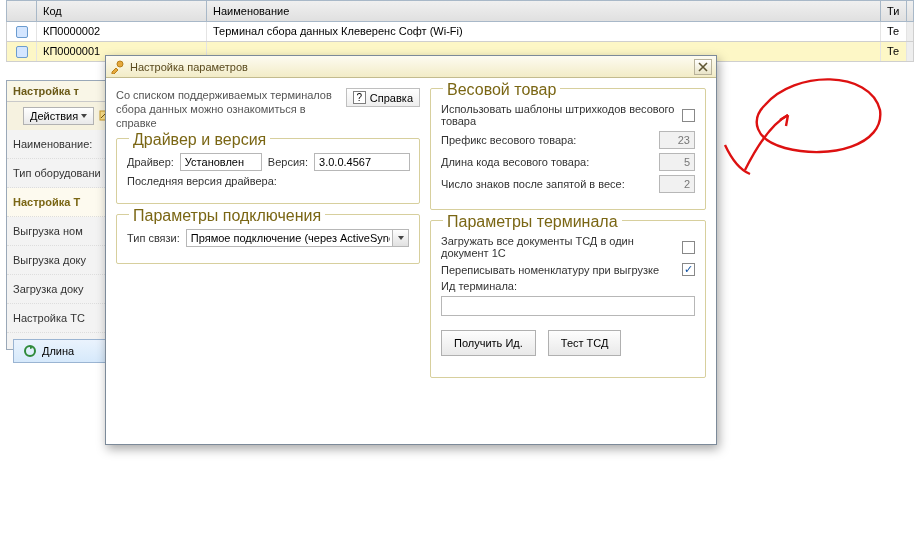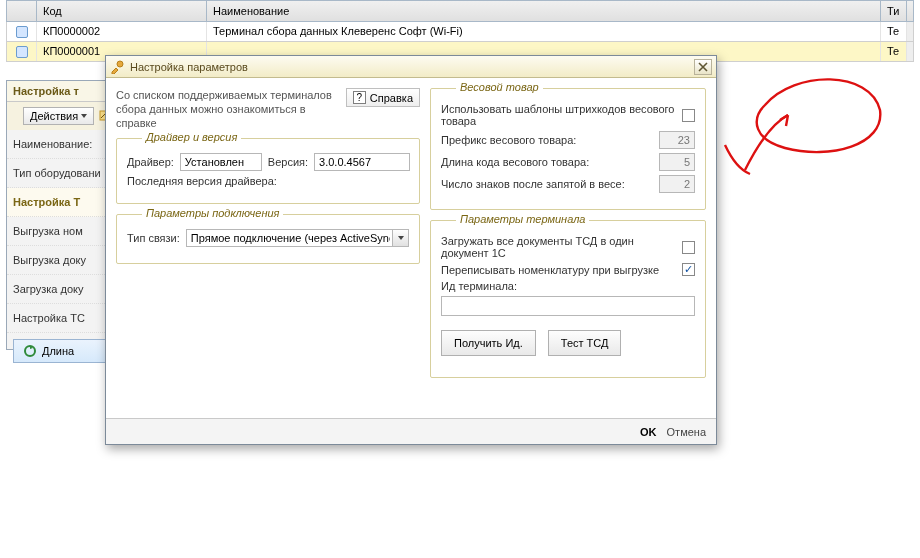--- a/index.html
+++ b/index.html
@@ -88,21 +88,21 @@
 
 .toprow { display:flex; align-items:flex-start; gap:8px; margin-bottom:8px;}
 .toprow .msg { flex:1; color:#555; line-height:14px; }
 .help-btn { border:1px solid #bfbfbf; padding:2px 6px; background:linear-gradient(#fff,#eee); display:flex; align-items:center; gap:4px;}
 .qmark{ display:inline-block; width:13px; height:13px; border:1px solid #7e7e7e; text-align:center; line-height:12px; font-size:10px; background:#fff;}
 
 .group {
   border:1px solid #d7cf9d; border-radius:2px; padding:10px 10px 12px 10px; margin-bottom:10px; position:relative;
 }
 .group > legend, .group > .legend {
-  position:absolute; top:-8px; left:25px; background:#fff; padding:0 4px; color:#7a6614; font-size:11px;font-style:italic;
+  position:absolute; top:-8px; left:12px; background:#fff; padding:0 4px; color:#7a6614; font-size:16px;
 }
 .frow { display:flex; align-items:center; gap:6px; margin:4px 0; }
 .frow label { color:#333; }
 .inp { border:1px solid #b7b7b7; background:#fff; height:18px; padding:1px 4px; font:inherit;}
 .inp.ro { background:#f1f1f1; color:#777; text-align:right;}
 .sel-wrap{ position:relative; flex:1; }
 .sel-wrap .inp{ width:100%; padding-right:18px; }
 .sel-wrap .dd { position:absolute; right:1px; top:1px; bottom:1px; width:16px; background:linear-gradient(#fefefe,#e1e1e1); border-left:1px solid #b7b7b7; display:flex; align-items:center; justify-content:center;}
 .chk { width:13px; height:13px; border:1px solid #888; background:#fff; display:inline-flex; align-items:center; justify-content:center; flex:none;}
 .chk.checked::after { content:"✓"; font-size:11px; line-height:11px; color:#1050a0;}
@@ -266,24 +266,20 @@
             </div>
           <div class="frow" style="margin-top:14px; gap:12px;">
             <button class="btn"><span>Получить Ид.</span></button>
             <button class="btn"><span>Тест ТСД</span></button>
           </div>
         </div>
       </div>
     </div>
   </div>
 
-  <div class="btmbar">
-    <span class="ok">OK</span>
-    <span class="cancel">Отмена</span>
-  </div>
 </div>
 
 <svg class="scribble" style="left:720px; top:60px;" width="180" height="130">
   <path d="M45 45 C 75 10, 150 10, 160 50 C 165 85, 110 100, 65 88 C 35 80, 30 60, 45 45 Z" fill="none" stroke="#d11" stroke-width="2.4"></path>
   <path d="M25 110 C 40 80, 55 62, 68 55" fill="none" stroke="#d11" stroke-width="2.4"></path>
   <path d="M68 55 L60 60 M68 55 L66 66" fill="none" stroke="#d11" stroke-width="2.4"></path>
   <path d="M5 85 C 12 100, 20 110, 30 114" fill="none" stroke="#d11" stroke-width="2.4"></path>
 </svg>
 
 </body></html>

